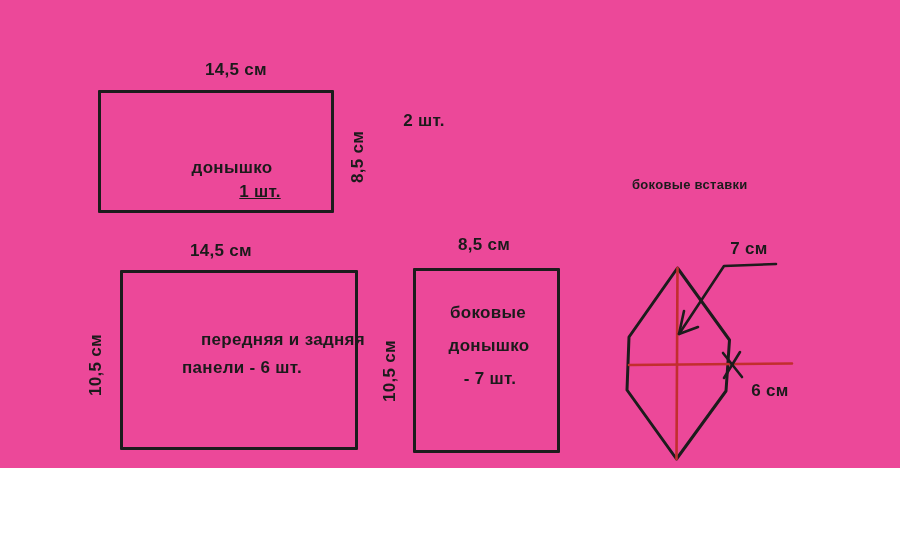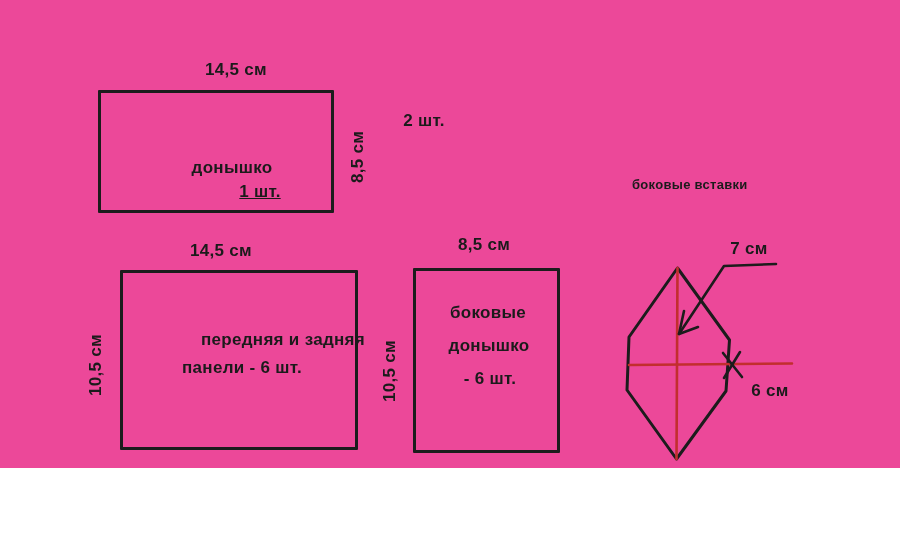--- a/index.html
+++ b/index.html
@@ -88,21 +88,21 @@
   <div class="lbl" style="left:484px; top:245px;">8,5 см</div>
 
   <div class="rect" style="left:413px; top:268px; width:147px; height:185px;"></div>
 
   <div class="lbl rot" style="left:390px; top:371px;">10,5 см</div>
 
   <div class="lbl" style="left:488px; top:313px;">боковые</div>
 
   <div class="lbl" style="left:489px; top:346px;">донышко</div>
 
-  <div class="lbl" style="left:490px; top:379px;">- 6 шт.</div>
+  <div class="lbl" style="left:490px; top:379px;">- 7 шт.</div>
 
   <div class="title-block" style="left:632px; top:172px;">
     <div>боковые вставки</div>
   </div>
 
   <div class="lbl" style="left:749px; top:249px;">7 см</div>
 
   <div class="lbl" style="left:770px; top:343px;margin-top:48px;">6 см</div>
 
   <svg class="overlay" width="900" height="549" viewBox="0 0 900 549">

